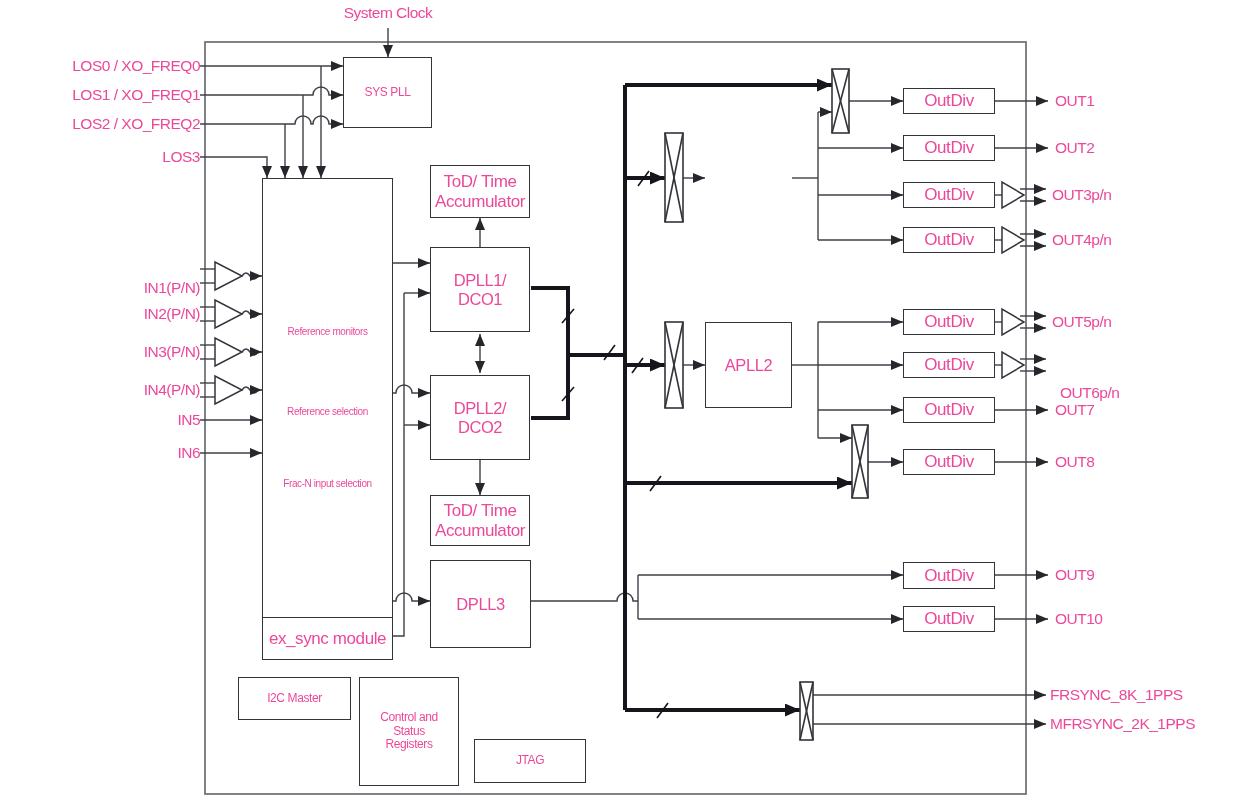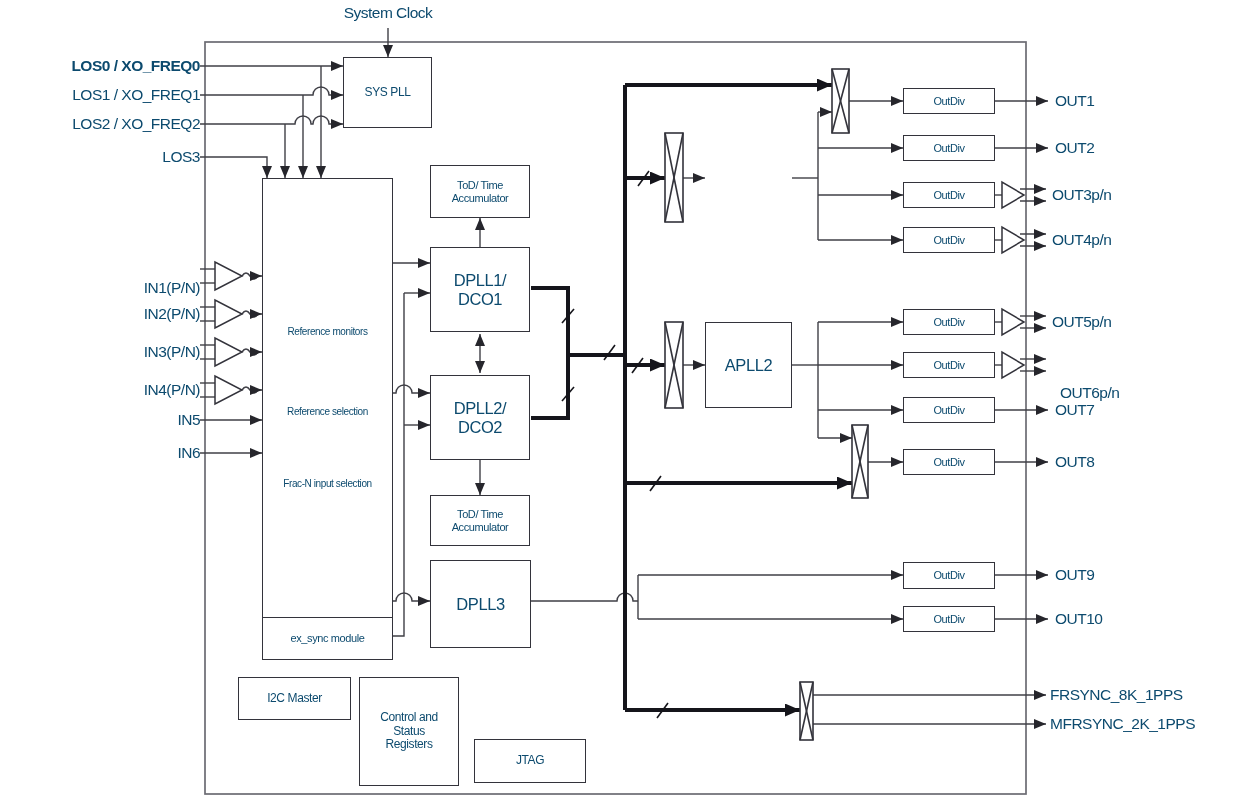--- a/index.html
+++ b/index.html
@@ -1,23 +1,23 @@
 <!DOCTYPE html>
 <html><head>
 <meta charset="utf-8">
 <style>
   html,body{margin:0;padding:0;background:#fff;}
   .canvas{position:relative;width:1256px;height:807px;background:#ffffff;overflow:hidden;
-          font-family:"Liberation Sans",sans-serif;color:#0c4a6e;border-radius:9px;}
+          font-family:"Liberation Sans",sans-serif;color:#ec4899;border-radius:9px;}
   svg.wires{position:absolute;left:0;top:0;z-index:1;}
   .box{position:absolute;z-index:2;border:1.8px solid #33333b;background:#ffffff;box-sizing:border-box;
        display:flex;flex-direction:column;align-items:center;justify-content:center;text-align:center;
        font-size:12px;letter-spacing:-0.4px;line-height:1.12;}
   .box.big{font-size:16.5px;}
-  .box.sm{font-size:11px;}
+  .box.sm{font-size:17px;}
   .refblock{position:absolute;z-index:2;border:1.8px solid #33333b;background:#ffffff;box-sizing:border-box;}
   .reftext{position:absolute;left:6px;right:6px;text-align:center;font-size:10px;
            letter-spacing:-0.4px;line-height:1.15;z-index:3;}
   .pin{position:absolute;z-index:2;font-size:15.5px;letter-spacing:-0.5px;white-space:nowrap;line-height:18px;}
   .pin.l{text-align:right;}
   .pin.r{text-align:left;}
   .toplabel{position:absolute;z-index:2;font-size:15.5px;letter-spacing:-0.5px;text-align:center;line-height:18px;}
 </style>
 </head>
 <body>
@@ -176,21 +176,21 @@
     <g fill="#ffffff" stroke="#33333b" stroke-width="1.5">
       <polygon points="1002,182 1002,208 1024,195"></polygon>
       <polygon points="1002,227 1002,253 1024,240"></polygon>
       <polygon points="1002,309 1002,335 1024,322"></polygon>
       <polygon points="1002,352 1002,378 1024,365"></polygon>
     </g>
   </svg>
 
   <div class="toplabel" style="left:323px;top:4px;width:130px;">System Clock</div>
 
-  <div class="pin l" style="left:20px;top:57px;width:180px;font-weight:bold;">LOS0 / XO_FREQ0</div>
+  <div class="pin l" style="left:20px;top:57px;width:180px;">LOS0 / XO_FREQ0</div>
   <div class="pin l" style="left:20px;top:86px;width:180px;">LOS1 / XO_FREQ1</div>
   <div class="pin l" style="left:20px;top:115px;width:180px;">LOS2 / XO_FREQ2</div>
   <div class="pin l" style="left:20px;top:148px;width:180px;">LOS3</div>
   <div class="pin l" style="left:20px;top:267px;width:180px;margin-top:12px;">IN1(P/N)</div>
   <div class="pin l" style="left:20px;top:305px;width:180px;">IN2(P/N)</div>
   <div class="pin l" style="left:20px;top:343px;width:180px;">IN3(P/N)</div>
   <div class="pin l" style="left:20px;top:381px;width:180px;">IN4(P/N)</div>
   <div class="pin l" style="left:20px;top:411px;width:180px;">IN5</div>
   <div class="pin l" style="left:20px;top:444px;width:180px;">IN6</div>
 

